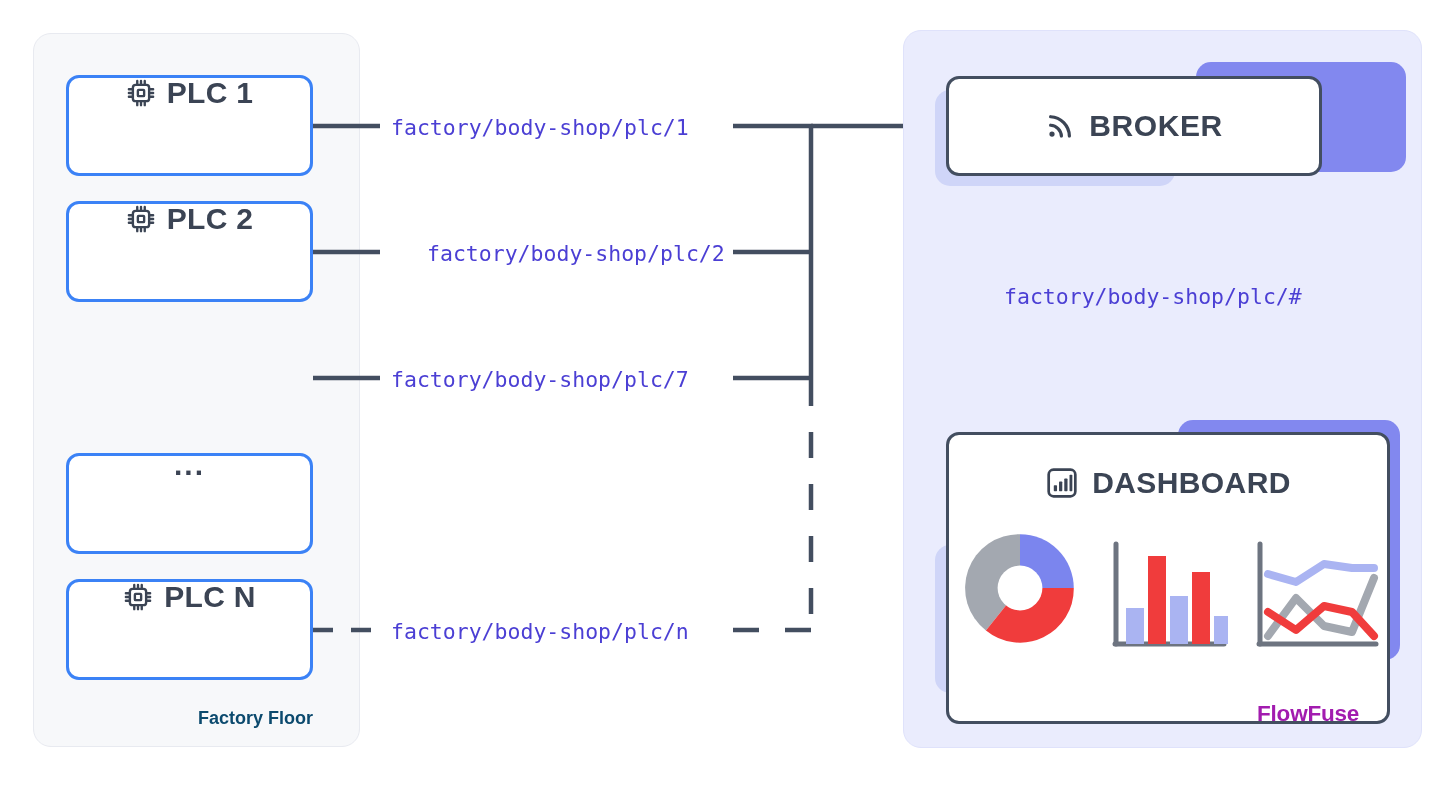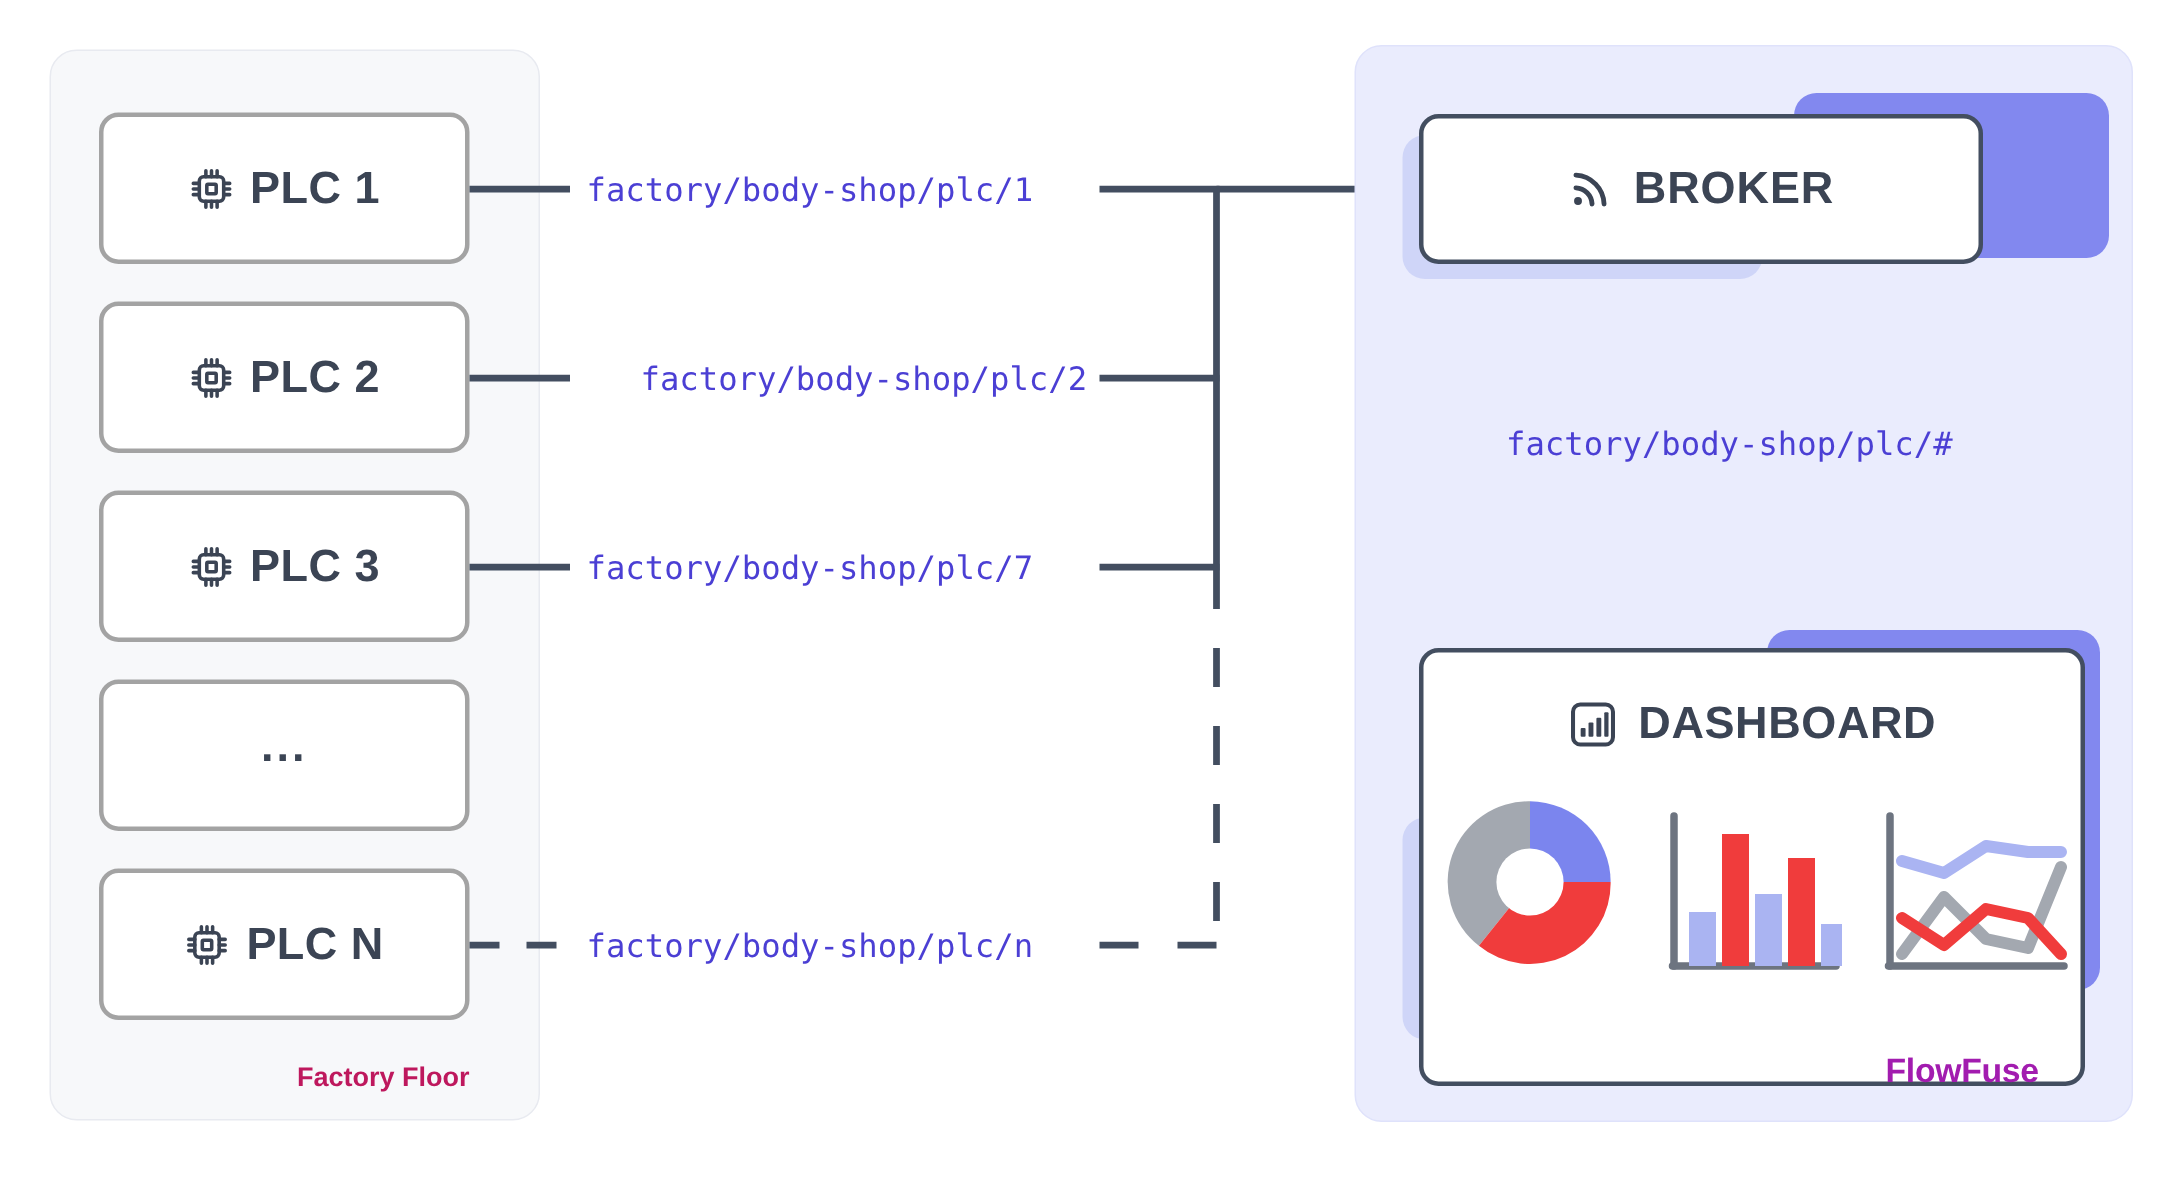--- a/index.html
+++ b/index.html
@@ -36,24 +36,24 @@
     border: 1.5px solid #dfe2fb;
   }
 
   
   .plc-box {
     position: absolute;
     left: 66px;
     width: 247px;
     height: 101px;
     background: #ffffff;
-    border: 3px solid #a3a3a3;
+    border: 3px solid #3b82f6;
     border-radius: 13px;
     display: flex;
-    align-items: center;
+    align-items: flex-start;
     justify-content: center;
     gap: 11px;
   }
   .plc-label {
     font-size: 30px;
     font-weight: bold;
     color: #3b4454;
     letter-spacing: 0.3px;
     line-height: 1;
   }
@@ -75,21 +75,21 @@
   #plc-box-4 { top: 579px; }
 
   #factory-floor-label {
     position: absolute;
     left: 66px;
     top: 708px;
     width: 247px;
     text-align: right;
     font-size: 18px;
     font-weight: bold;
-    color: #be185d;
+    color: #0c4a6e;
   }
 
   
   .topic {
     position: absolute;
     font-family: "DejaVu Sans Mono", monospace;
     font-size: 21.5px;
     color: #4b3fd4;
     white-space: nowrap;
     line-height: 1;
@@ -214,30 +214,20 @@
     <span class="chip-icon-wrap">
       <svg class="chip-icon" viewBox="0 0 24 24" fill="none" stroke="#3b4454" stroke-width="1.9" stroke-linecap="round" stroke-linejoin="round">
         <rect x="5.5" y="5.5" width="13" height="13" rx="2.2"></rect>
         <rect x="9.5" y="9.5" width="5" height="5" rx="0.6"></rect>
         <path d="M9 2.3v3.2M12 2.3v3.2M15 2.3v3.2M9 18.5v3.2M12 18.5v3.2M15 18.5v3.2M2.3 9h3.2M2.3 12h3.2M2.3 15h3.2M18.5 9h3.2M18.5 12h3.2M18.5 15h3.2"></path>
       </svg>
     </span>
     <span class="plc-label">PLC 2</span>
   </div>
 
-  <div id="plc-box-2" class="plc-box">
-    <span class="chip-icon-wrap">
-      <svg class="chip-icon" viewBox="0 0 24 24" fill="none" stroke="#3b4454" stroke-width="1.9" stroke-linecap="round" stroke-linejoin="round">
-        <rect x="5.5" y="5.5" width="13" height="13" rx="2.2"></rect>
-        <rect x="9.5" y="9.5" width="5" height="5" rx="0.6"></rect>
-        <path d="M9 2.3v3.2M12 2.3v3.2M15 2.3v3.2M9 18.5v3.2M12 18.5v3.2M15 18.5v3.2M2.3 9h3.2M2.3 12h3.2M2.3 15h3.2M18.5 9h3.2M18.5 12h3.2M18.5 15h3.2"></path>
-      </svg>
-    </span>
-    <span class="plc-label">PLC 3</span>
-  </div>
 
   <div id="plc-box-3" class="plc-box">
     <span class="plc-ellipsis">...</span>
   </div>
 
   <div id="plc-box-4" class="plc-box">
     <span class="chip-icon-wrap">
       <svg class="chip-icon" viewBox="0 0 24 24" fill="none" stroke="#3b4454" stroke-width="1.9" stroke-linecap="round" stroke-linejoin="round">
         <rect x="5.5" y="5.5" width="13" height="13" rx="2.2"></rect>
         <rect x="9.5" y="9.5" width="5" height="5" rx="0.6"></rect>

